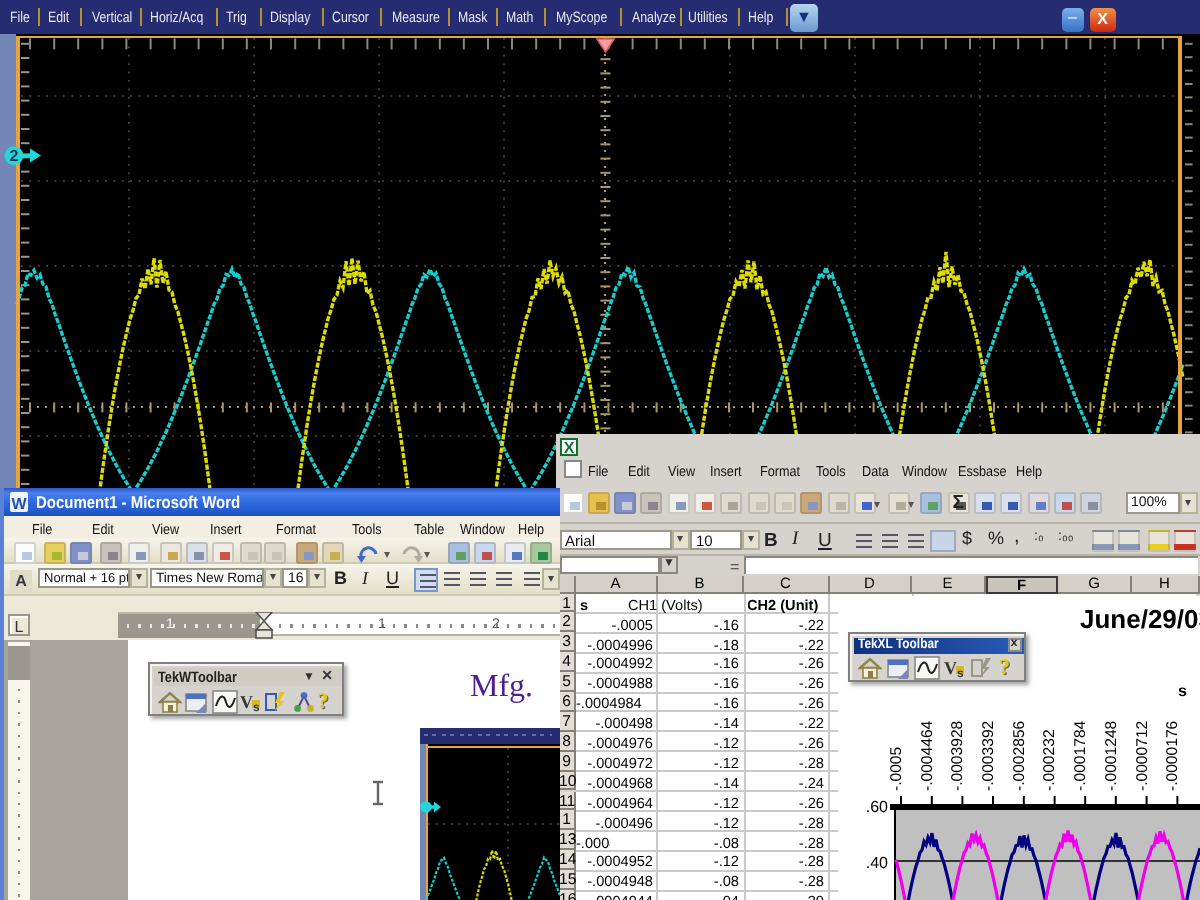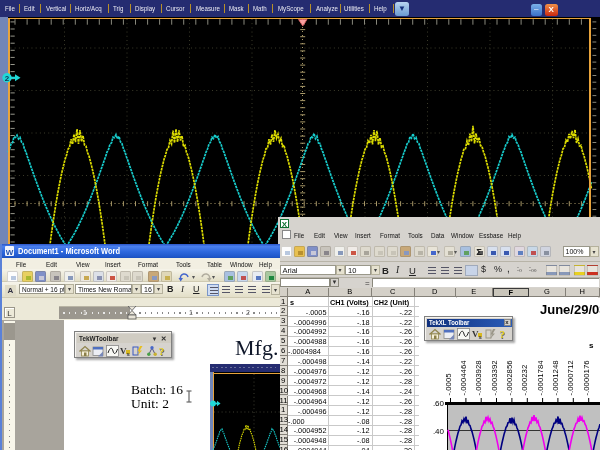--- a/index.html
+++ b/index.html
@@ -543,21 +543,21 @@
       <div class="abs" style="left:10px;top:148.8px;width:131px;height:1px;background:#c9c9c9"></div>
       <div class="abs" style="left:10px;top:158.7px;width:131px;height:1px;background:#c9c9c9"></div>
       <div class="abs" style="left:10px;top:168.6px;width:131px;height:1px;background:#c9c9c9"></div>
       <div class="abs" style="left:10px;top:178.5px;width:131px;height:1px;background:#c9c9c9"></div>
       <div class="abs" style="left:10px;top:188.4px;width:131px;height:1px;background:#c9c9c9"></div>
       <div class="abs" style="left:10px;top:198.3px;width:131px;height:1px;background:#c9c9c9"></div>
       <div class="abs" style="left:10px;top:208.2px;width:131px;height:1px;background:#c9c9c9"></div>
       <div class="abs" style="left:10px;top:218.1px;width:131px;height:1px;background:#c9c9c9"></div>
       <div class="abs" style="left:10px;top:228.0px;width:131px;height:1px;background:#c9c9c9"></div>
       <div class="cell" style="left:12px;top:81.2px;font-weight:bold">s</div>
-      <div class="cell" style="left:52px;top:81.2px;width:42px;font-weight:bold">CH1 (Volts)</div>
+      <div class="cell" style="left:36px;top:81.2px;width:42px;font-weight:normal">CH1 (Volts)</div>
       <div class="cell" style="left:95.5px;top:81.2px;width:42px;font-weight:bold">CH2 (Unit)</div>
       <div class="cell" style="left:10px;top:91.1px;width:38.5px;text-align:right">-.0005</div>
       <div class="cell" style="left:50.5px;top:91.1px;width:41px;text-align:right">-.16</div>
       <div class="cell" style="left:94px;top:91.1px;width:40px;text-align:right">-.22</div>
       <div class="cell" style="left:10px;top:101.0px;width:38.5px;text-align:right">-.0004996</div>
       <div class="cell" style="left:50.5px;top:101.0px;width:41px;text-align:right">-.18</div>
       <div class="cell" style="left:94px;top:101.0px;width:40px;text-align:right">-.22</div>
       <div class="cell" style="left:10px;top:110.9px;width:38.5px;text-align:right">-.0004992</div>
       <div class="cell" style="left:50.5px;top:110.9px;width:41px;text-align:right">-.16</div>
       <div class="cell" style="left:94px;top:110.9px;width:40px;text-align:right">-.26</div>
@@ -783,22 +783,21 @@
  </div>
 
  <div class="abs" style="left:133px;top:77px;width:1px;height:11px;background:#777"></div>
  <div class="abs" style="left:0;top:76px;width:280px;height:132px;background:#a8a49c">
   <div class="abs" style="left:2px;top:1px;width:11px;height:130px;background:#f8f6ea">
     <div class="abs" style="left:0;top:2px;width:11px;height:17px;background:#9b978e"></div>
     <div class="abs" style="left:4.5px;top:19px;width:1.5px;height:111px;background:repeating-linear-gradient(180deg,transparent 0 4.5px,#888 4.5px 5.7px)"></div>
   </div>
   <div class="abs" style="left:62px;top:0;width:218px;height:131px;background:#fff"></div>
 
-  <div class="abs" style="left:233px;top:15px;font-family:'Liberation Serif',serif;font-size:22px;color:#0f172a">Mfg.</div>
-  <div class="abs" style="left:129px;top:63px;font-family:'Liberation Serif',serif;font-size:13.5px;color:#000;line-height:14.5px">Batch: 16<br>Unit: 2</div>
+  <div class="abs" style="left:233px;top:15px;font-family:'Liberation Serif',serif;font-size:16px;color:#4c1d95">Mfg.</div>
 
   <svg class="abs" style="left:183px;top:70px" width="8" height="13">
           <line x1="1.5" y1="1" x2="6.5" y2="1" stroke="#666" stroke-width="1.2"></line>
           <line x1="4" y1="1" x2="4" y2="12" stroke="#666" stroke-width="1.2"></line>
           <line x1="1.5" y1="12" x2="6.5" y2="12" stroke="#666" stroke-width="1.2"></line>
         </svg>
 
   <div class="abs" style="left:207.5px;top:44px;width:70.5px;height:87px;background:#000;overflow:hidden">
     <div class="abs" style="left:0;top:0;width:70.5px;height:8.5px;background:#252c71">
       <div class="abs" style="left:2px;top:3px;width:64px;background:repeating-linear-gradient(90deg,#686e9a 0 2px,transparent 2px 4px,#686e9a 4px 6px,transparent 6px 9px);height:1.5px"></div>

